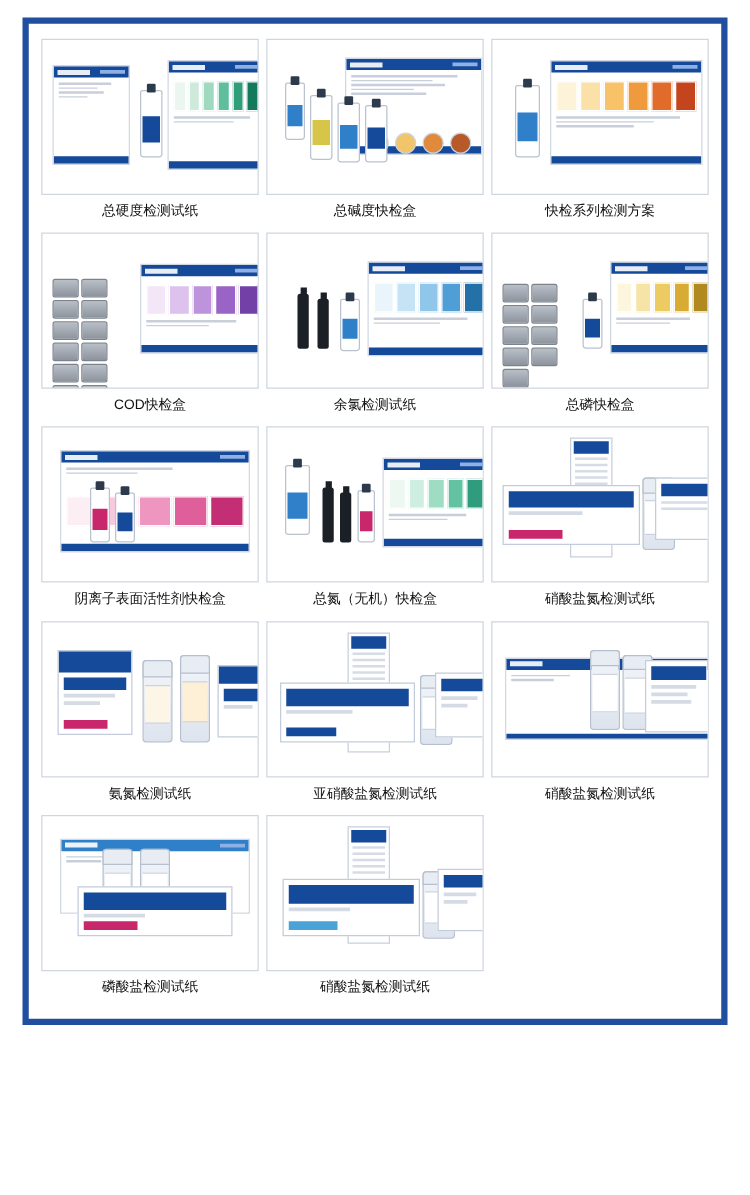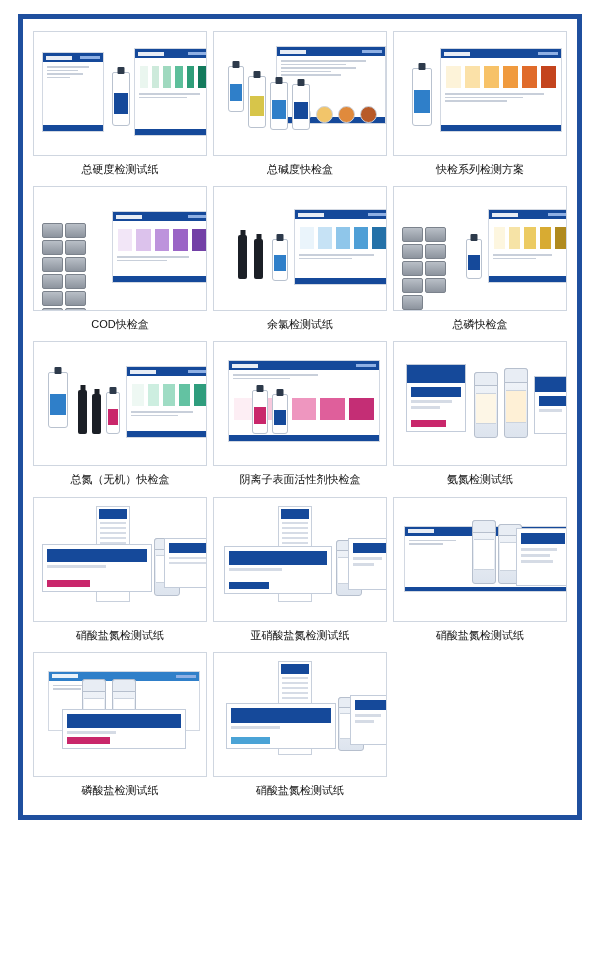--- a/index.html
+++ b/index.html
@@ -514,54 +514,20 @@
                 </div>
             </div>
             <div class="bfoot"></div>
           </div>
         </div>
         <div class="caption">总磷快检盒</div>
       </div>
 
       <div class="cell">
         <div class="thumb">
-          <div class="bottle" style="left:14px;top:30px;width:20px;height:56px;">
-              <div class="lbl" style="background:#2f7fc9"></div>
-            </div>
-          <div class="dropper" style="left:44px;top:48px;height:44px;"></div>
-          <div class="dropper" style="left:58px;top:52px;height:40px;"></div>
-          <div class="bottle" style="left:72px;top:50px;width:14px;height:42px;">
-              <div class="lbl" style="background:#c9276b"></div>
-            </div>
-          <div class="board" style="left:92px;top:24px;width:86px;height:72px;">
-            <div class="bhead">
-                <div class="blogo"></div>
-                <div class="bright"></div>
-              </div>
-            <div class="bbody">
-              <div class="swatches">
-                <s style="background:#eef8f3"></s>
-                  <s style="background:#cdeee0"></s>
-                  <s style="background:#9fdcc4"></s>
-                <s style="background:#63c2a2"></s>
-                  <s style="background:#2f9d7d"></s>
-              </div>
-              <div class="lines" style="margin-top:4px">
-                  <i style="width:82%"></i>
-                  <i style="width:62%"></i>
-                </div>
-            </div>
-            <div class="bfoot"></div>
-          </div>
-        </div>
-        <div class="caption">总氮（无机）快检盒</div>
-      </div>
-
-      <div class="cell">
-        <div class="thumb">
           <div class="board" style="left:14px;top:18px;width:152px;height:82px;">
             <div class="bhead">
                 <div class="blogo"></div>
                 <div class="bright"></div>
               </div>
             <div class="bbody">
               <div class="lines">
                   <i style="width:60%"></i>
                   <i style="width:40%"></i>
                 </div>
@@ -580,20 +546,86 @@
             </div>
           <div class="bottle" style="left:58px;top:52px;width:16px;height:40px;">
               <div class="lbl" style="background:#15499a"></div>
             </div>
         </div>
         <div class="caption">阴离子表面活性剂快检盒</div>
       </div>
 
       <div class="cell">
         <div class="thumb">
+          <div class="bottle" style="left:14px;top:30px;width:20px;height:56px;">
+              <div class="lbl" style="background:#2f7fc9"></div>
+            </div>
+          <div class="dropper" style="left:44px;top:48px;height:44px;"></div>
+          <div class="dropper" style="left:58px;top:52px;height:40px;"></div>
+          <div class="bottle" style="left:72px;top:50px;width:14px;height:42px;">
+              <div class="lbl" style="background:#c9276b"></div>
+            </div>
+          <div class="board" style="left:92px;top:24px;width:86px;height:72px;">
+            <div class="bhead">
+                <div class="blogo"></div>
+                <div class="bright"></div>
+              </div>
+            <div class="bbody">
+              <div class="swatches">
+                <s style="background:#eef8f3"></s>
+                  <s style="background:#cdeee0"></s>
+                  <s style="background:#9fdcc4"></s>
+                <s style="background:#63c2a2"></s>
+                  <s style="background:#2f9d7d"></s>
+              </div>
+              <div class="lines" style="margin-top:4px">
+                  <i style="width:82%"></i>
+                  <i style="width:62%"></i>
+                </div>
+            </div>
+            <div class="bfoot"></div>
+          </div>
+        </div>
+        <div class="caption">总氮（无机）快检盒</div>
+      </div>
+
+      <div class="cell">
+        <div class="thumb">
+          <div class="bigstrip" style="left:62px;top:8px;width:34px;height:96px;">
+            <div style="height:10px;background:#15499a;margin:2px;"></div>
+            <div style="margin:3px 3px 0 3px;height:2px;background:#d6dce6"></div>
+            <div style="margin:3px 3px 0 3px;height:2px;background:#d6dce6"></div>
+            <div style="margin:3px 3px 0 3px;height:2px;background:#d6dce6"></div>
+            <div style="margin:3px 3px 0 3px;height:2px;background:#d6dce6"></div>
+            <div style="margin:3px 3px 0 3px;height:2px;background:#d6dce6"></div>
+            <div style="margin:3px 3px 0 3px;height:2px;background:#d6dce6"></div>
+            <div style="margin:3px 3px 0 3px;height:2px;background:#d6dce6"></div>
+          </div>
+          <div class="papbox" style="left:8px;top:46px;width:110px;height:48px;">
+            <div class="ptitle" style="height:13px"></div>
+            <div class="pline" style="width:55%"></div>
+            <div class="pmag" style="width:40%"></div>
+          </div>
+          <div class="strip-tube" style="left:120px;top:40px;width:26px;height:58px;">
+              <div class="cap"></div>
+              <div class="band" style="background:#ffffff"></div>
+            </div>
+          <div class="papbox" style="left:116px;top:34px;width:62px;height:56px;background:transparent;border:none;">
+            <div style="position:absolute;left:14px;top:6px;right:0;bottom:0;background:#ffffff;border:1px solid #c3ccda;">
+              <div style="margin:4px;height:10px;background:#15499a"></div>
+              <div style="margin:3px 4px;height:2px;background:#d6dce6"></div>
+              <div style="margin:3px 4px;height:2px;background:#d6dce6"></div>
+            </div>
+          </div>
+        </div>
+        <div class="caption">硝酸盐氮检测试纸</div>
+      </div>
+
+      <div class="cell">
+        <div class="thumb">
           <div class="papbox" style="left:12px;top:22px;width:60px;height:68px;">
             <div class="ptop"></div>
               <div class="ptitle"></div>
             <div class="pline" style="width:70%"></div>
               <div class="pline" style="width:50%"></div>
             <div class="pmag"></div>
           </div>
           <div class="strip-tube" style="left:80px;top:30px;width:24px;height:66px;">
               <div class="cap"></div>
               <div class="band" style="background:#fdf6e6"></div>
@@ -606,52 +638,20 @@
             <div class="ptop"></div>
               <div class="ptitle"></div>
               <div class="pline" style="width:60%"></div>
           </div>
         </div>
         <div class="caption">氨氮检测试纸</div>
       </div>
 
       <div class="cell">
         <div class="thumb">
-          <div class="bigstrip" style="left:62px;top:8px;width:34px;height:96px;">
-            <div style="height:10px;background:#15499a;margin:2px;"></div>
-            <div style="margin:3px 3px 0 3px;height:2px;background:#d6dce6"></div>
-            <div style="margin:3px 3px 0 3px;height:2px;background:#d6dce6"></div>
-            <div style="margin:3px 3px 0 3px;height:2px;background:#d6dce6"></div>
-            <div style="margin:3px 3px 0 3px;height:2px;background:#d6dce6"></div>
-            <div style="margin:3px 3px 0 3px;height:2px;background:#d6dce6"></div>
-            <div style="margin:3px 3px 0 3px;height:2px;background:#d6dce6"></div>
-            <div style="margin:3px 3px 0 3px;height:2px;background:#d6dce6"></div>
-          </div>
-          <div class="papbox" style="left:8px;top:46px;width:110px;height:48px;">
-            <div class="ptitle" style="height:13px"></div>
-            <div class="pline" style="width:55%"></div>
-            <div class="pmag" style="width:40%"></div>
-          </div>
-          <div class="strip-tube" style="left:120px;top:40px;width:26px;height:58px;">
-              <div class="cap"></div>
-              <div class="band" style="background:#ffffff"></div>
-            </div>
-          <div class="papbox" style="left:116px;top:34px;width:62px;height:56px;background:transparent;border:none;">
-            <div style="position:absolute;left:14px;top:6px;right:0;bottom:0;background:#ffffff;border:1px solid #c3ccda;">
-              <div style="margin:4px;height:10px;background:#15499a"></div>
-              <div style="margin:3px 4px;height:2px;background:#d6dce6"></div>
-              <div style="margin:3px 4px;height:2px;background:#d6dce6"></div>
-            </div>
-          </div>
-        </div>
-        <div class="caption">硝酸盐氮检测试纸</div>
-      </div>
-
-      <div class="cell">
-        <div class="thumb">
           <div class="bigstrip" style="left:64px;top:8px;width:34px;height:96px;">
             <div style="height:10px;background:#15499a;margin:2px;"></div>
             <div style="margin:3px 3px 0 3px;height:2px;background:#d6dce6"></div>
             <div style="margin:3px 3px 0 3px;height:2px;background:#d6dce6"></div>
             <div style="margin:3px 3px 0 3px;height:2px;background:#d6dce6"></div>
             <div style="margin:3px 3px 0 3px;height:2px;background:#d6dce6"></div>
             <div style="margin:3px 3px 0 3px;height:2px;background:#d6dce6"></div>
             <div style="margin:3px 3px 0 3px;height:2px;background:#d6dce6"></div>
           </div>
           <div class="papbox" style="left:10px;top:48px;width:108px;height:48px;">

